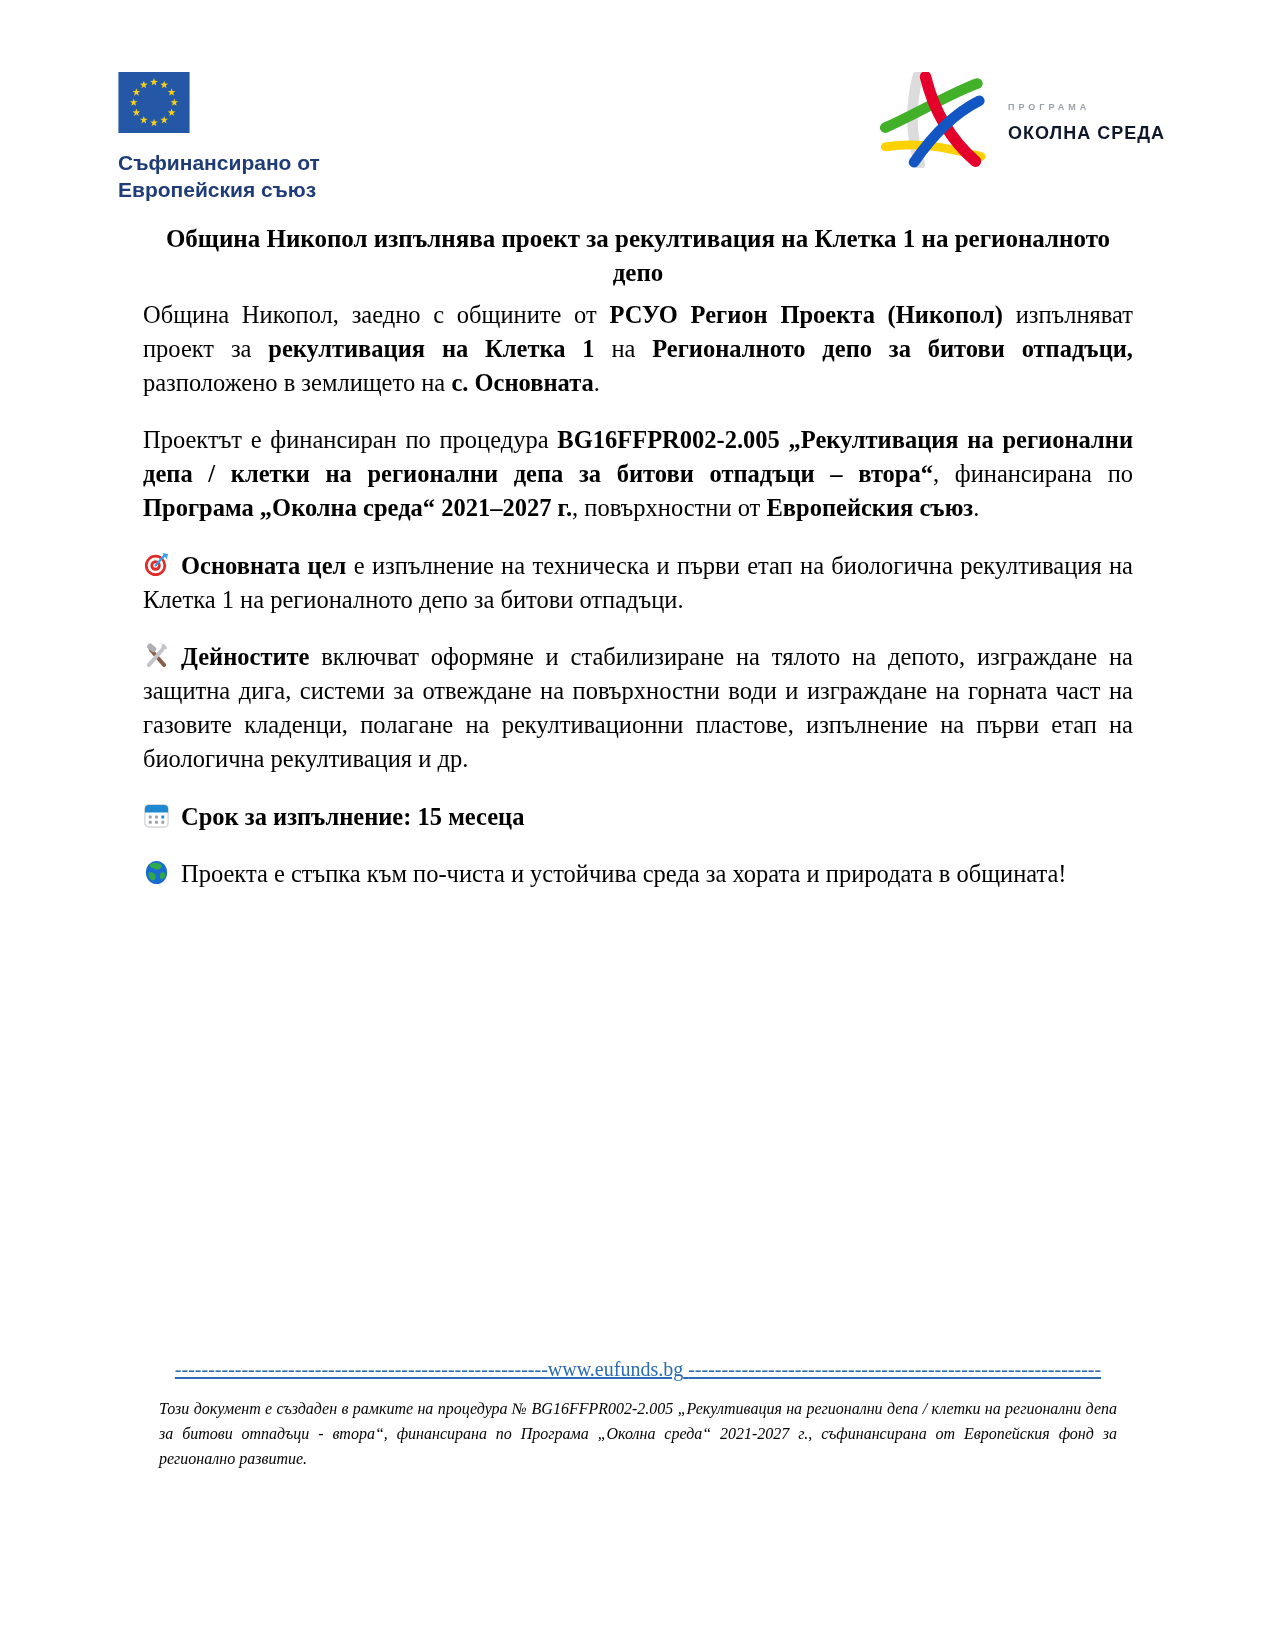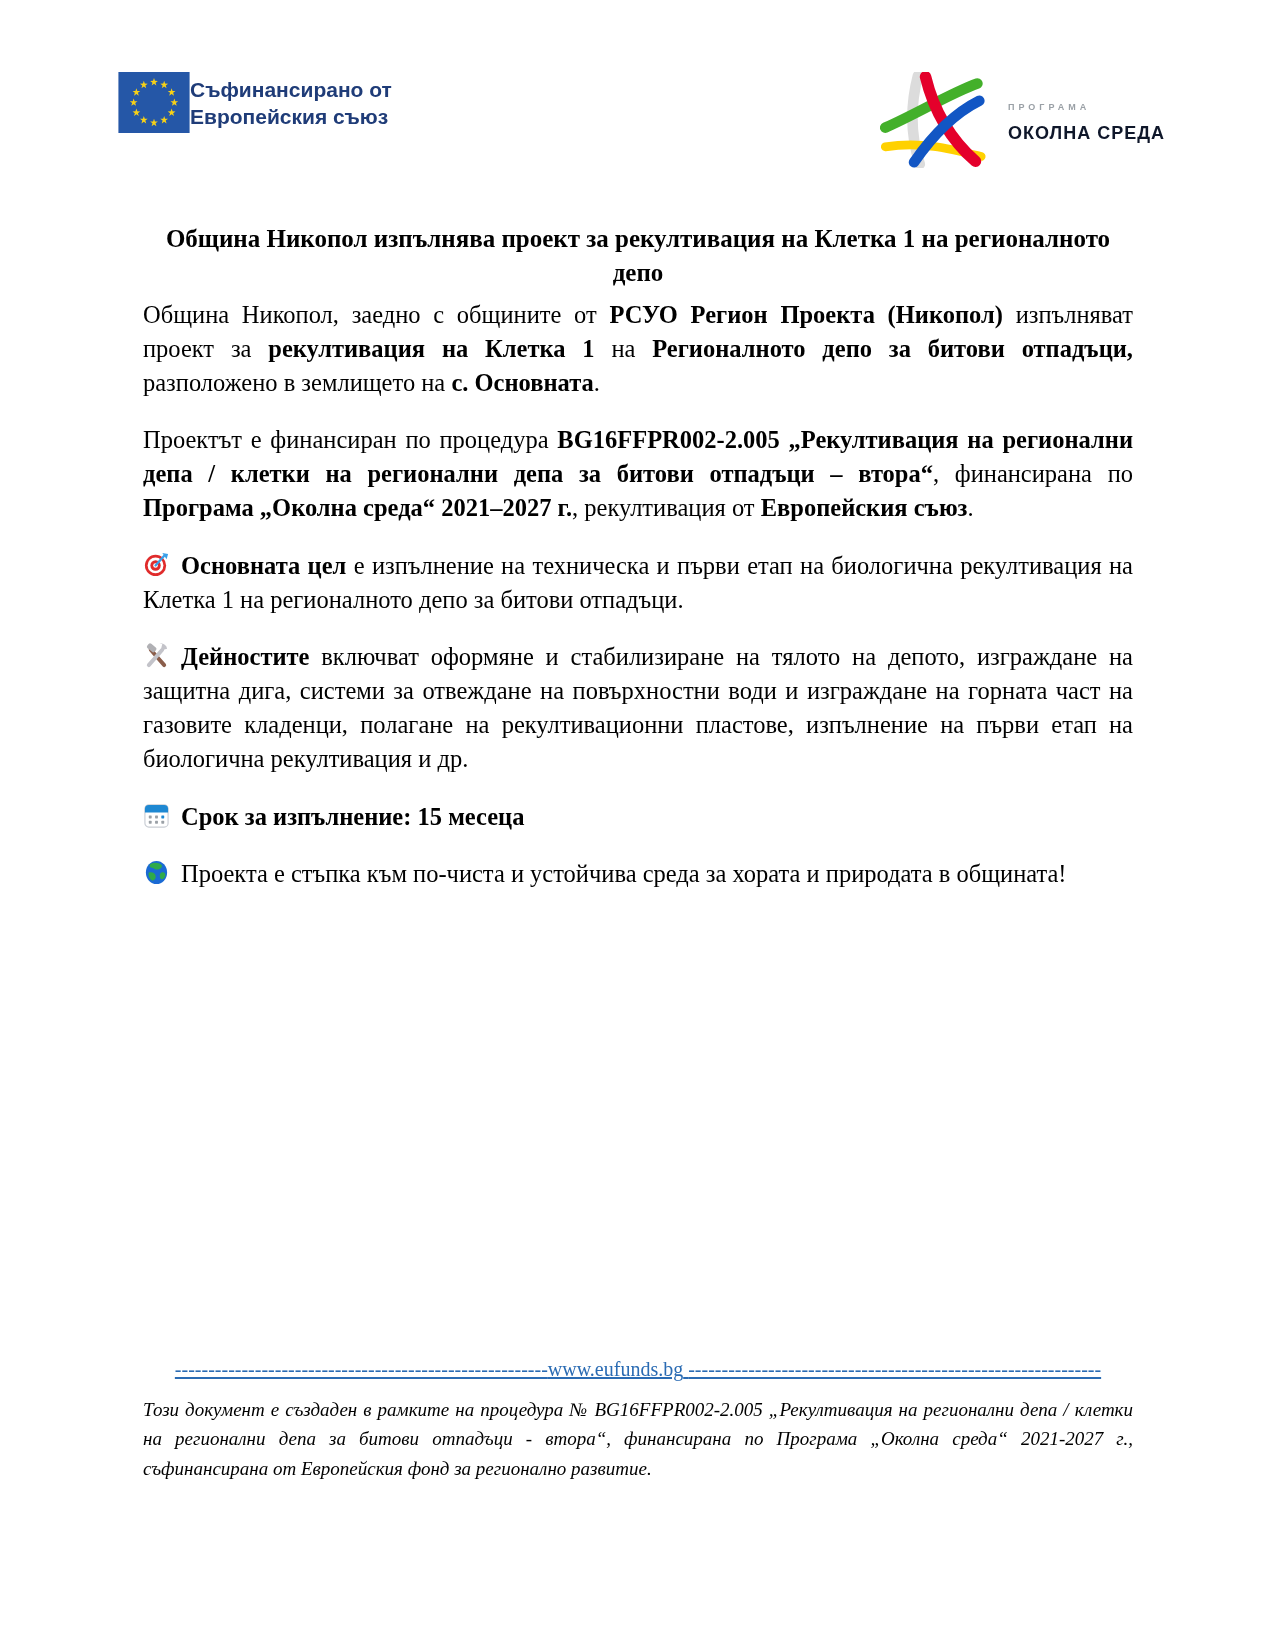--- a/index.html
+++ b/index.html
@@ -3,21 +3,21 @@
 <meta charset="utf-8">
 <style>
   html,body{margin:0;padding:0;}
   body{
     width:1275px;height:1650px;position:relative;background:#ffffff;
     font-family:"Liberation Serif", serif;color:#000;overflow:hidden;
   }
   
   .header{position:absolute;top:72px;left:118px;right:110px;height:95px;
     display:flex;justify-content:space-between;align-items:flex-start;}
-  .eu-logo{display:flex;align-items:center;}
+  .eu-logo{display:flex;gap:16px;flex-direction:column;}
   .eu-flag{width:72px;height:61px;display:block;}
   .eu-logo-text{
     font-family:"Liberation Sans", sans-serif;font-weight:bold;
     font-size:21px;line-height:27px;color:#1f3c78;
   }
   .env-logo{display:flex;align-items:center;gap:10px;margin-top:0px;}
   .env-ribbons{width:118px;height:96px;display:block;}
   .env-text{display:flex;flex-direction:column;gap:11px;margin-top:6px;}
   .env-small{
     font-family:"Liberation Sans", sans-serif;font-size:9px;letter-spacing:4px;
@@ -42,21 +42,21 @@
     margin-right:11px;
   }
   .icon svg{width:100%;height:100%;display:block;}
   
   .footer{position:absolute;top:1358px;left:143px;width:990px;}
   .link-line{
     font-size:20px;color:#2a6bb3;text-decoration:underline;white-space:nowrap;
     overflow:hidden;margin:0 0 14px 0;text-align:center;
   }
   .footer-note{
-    font-size:19px;font-style:italic;line-height:1.55;text-align:justify;margin:0;
+    font-size:16px;font-style:italic;line-height:1.55;text-align:justify;margin:16px;
   }
 </style>
 </head>
 <body>
 
 <div class="header">
 
   <div class="eu-logo">
     <svg class="eu-flag" viewBox="0 0 70 60" xmlns="http://www.w3.org/2000/svg">
       <rect x="0" y="0" width="70" height="60" fill="#2557a7"></rect>
@@ -120,21 +120,21 @@
   </div>
 
 </div>
 
 <div class="content">
 
   <h1 class="doc-title">Община Никопол изпълнява проект за рекултивация на Клетка 1 на регионалното депо</h1>
 
   <p class="para"><span><span>Община Никопол, заедно с общините от </span><span class="b">РСУО Регион Проекта (Никопол)</span><span> изпълняват проект за </span><span class="b">рекултивация на Клетка 1</span><span> на </span><span class="b">Регионалното депо за битови отпадъци,</span><span> разположено в землището на </span><span class="b">с. Основната</span><span>.</span></span></p>
 
-  <p class="para"><span><span>Проектът е финансиран по процедура </span><span class="b">BG16FFPR002-2.005 „Рекултивация на регионални депа / клетки на регионални депа за битови отпадъци – втора“</span><span>, финансирана по </span><span class="b">Програма „Околна среда“ 2021–2027 г.</span><span>, рекултивация от </span><span class="b">Европейския съюз</span><span>.</span></span></p>
+  <p class="para"><span><span>Проектът е финансиран по процедура </span><span class="b">BG16FFPR002-2.005 „Рекултивация на регионални депа / клетки на регионални депа за битови отпадъци – втора“</span><span>, финансирана по </span><span class="b">Програма „Околна среда“ 2021–2027 г.</span><span>, повърхностни от </span><span class="b">Европейския съюз</span><span>.</span></span></p>
 
   <p class="para"><span class="icon"><svg viewBox="0 0 28 28" xmlns="http://www.w3.org/2000/svg">
       <circle cx="13" cy="15" r="11" fill="#e02b2b"></circle>
       <circle cx="13" cy="15" r="8.2" fill="#ffffff"></circle>
       <circle cx="13" cy="15" r="5.4" fill="#e02b2b"></circle>
       <circle cx="13" cy="15" r="2.4" fill="#ffffff"></circle>
       <line x1="13" y1="15" x2="22" y2="5" stroke="#3aa0e8" stroke-width="2.4" stroke-linecap="round"></line>
       <path d="M20,2 L26,3 L24.5,8.5 Z" fill="#3aa0e8"></path>
     </svg></span><span><span class="b">Основната цел</span><span> е изпълнение на техническа и първи етап на биологична рекултивация на Клетка 1 на регионалното депо за битови отпадъци.</span></span></p>
 

